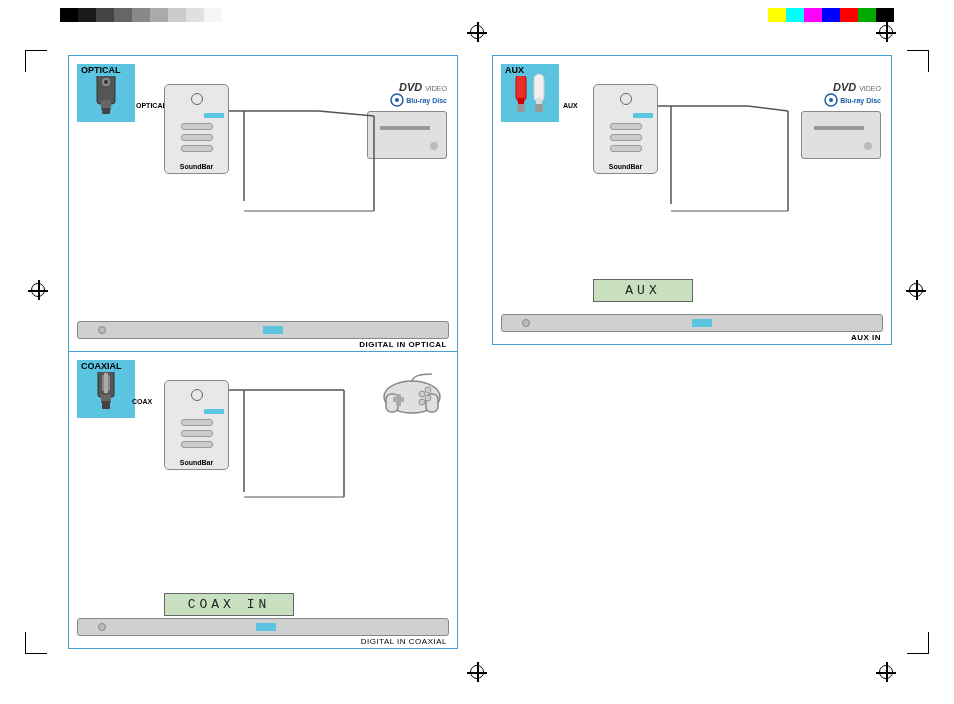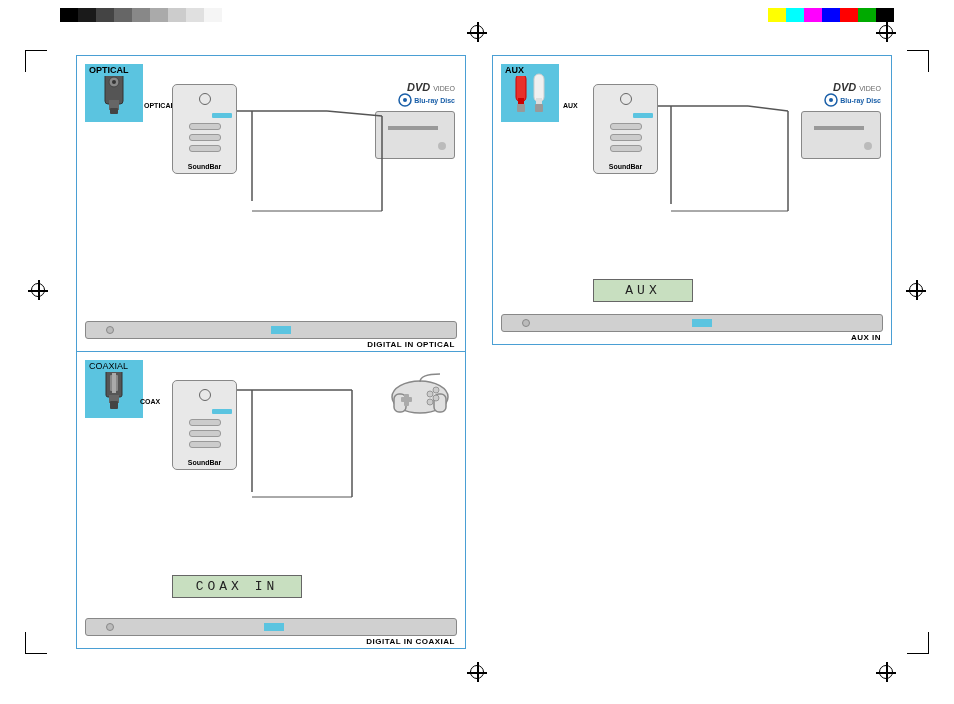--- a/index.html
+++ b/index.html
@@ -144,21 +144,21 @@
   <div class="cross">
       <div class="circ"></div>
     </div>
 </div>
 
 <div class="corner-bracket tl"></div>
 <div class="corner-bracket tr"></div>
 <div class="corner-bracket bl"></div>
 <div class="corner-bracket br"></div>
 
-<div style="position:absolute;top:55px;left:68px;width:390px;bottom:55px;border:1.5px solid #4a9fd4;margin-left:8px;">
+<div style="position:absolute;top:55px;left:68px;width:390px;bottom:55px;border:1.5px solid #4a9fd4;">
 
   <div style="position:relative;height:50%;border-bottom:1.5px solid #4a9fd4;">
 
     <div style="position:absolute;top:8px;left:8px;width:58px;height:58px;background:#5bc4e0;display:flex;align-items:center;justify-content:center;">
       <svg width="26" height="46" viewBox="0 0 26 46">
         <rect x="4" y="2" width="18" height="32" rx="3" fill="#555" stroke="#333" stroke-width="1"></rect>
         <circle cx="13" cy="12" r="5" fill="#888" stroke="#444" stroke-width="1"></circle>
         <circle cx="13" cy="12" r="2" fill="#333"></circle>
         <rect x="8" y="30" width="10" height="10" fill="#666"></rect>
         <rect x="9" y="38" width="8" height="6" rx="1" fill="#444"></rect>
@@ -243,21 +243,21 @@
     <div style="position:absolute;top:8px;left:8px;width:58px;height:58px;background:#5bc4e0;display:flex;align-items:center;justify-content:center;">
       <svg width="22" height="44" viewBox="0 0 22 44">
         <rect x="3" y="2" width="16" height="28" rx="2" fill="#555" stroke="#333" stroke-width="1"></rect>
         <rect x="7" y="8" width="8" height="16" rx="1" fill="#888"></rect>
         <rect x="9" y="6" width="4" height="20" fill="#aaa"></rect>
         <rect x="6" y="28" width="10" height="8" fill="#666"></rect>
         <rect x="7" y="34" width="8" height="8" rx="1" fill="#444"></rect>
       </svg>
     </div>
 
-    <div style="position:absolute;top:8px;left:8px;background:#5bc4e0;font-size:9px;font-weight:normal;padding:1px 4px;">
+    <div style="position:absolute;top:8px;left:8px;background:#5bc4e0;font-size:9px;font-weight:bold;padding:1px 4px;">
       <span>COAXIAL</span>
     </div>
 
     <div style="position:absolute;top:28px;left:95px;">
 
       <div style="position:absolute;top:18px;left:-32px;font-size:7px;font-weight:bold;color:#000;white-space:nowrap;">
         <span>COAX</span>
       </div>
 
       <div style="width:65px;height:90px;background:#e8e8e8;border:1.5px solid #888;border-radius:5px;position:relative;">
@@ -289,30 +289,30 @@
 
         <circle cx="40" cy="22" r="3" fill="#ccc" stroke="#888" stroke-width="0.8"></circle>
         <circle cx="46" cy="18" r="3" fill="#ccc" stroke="#888" stroke-width="0.8"></circle>
         <circle cx="46" cy="26" r="3" fill="#ccc" stroke="#888" stroke-width="0.8"></circle>
         <circle cx="40" cy="30" r="3" fill="#ccc" stroke="#888" stroke-width="0.8"></circle>
 
         <path d="M30 10 Q30 2 50 2" fill="none" stroke="#888" stroke-width="1.5"></path>
       </svg>
     </div>
 
-    <div style="position:absolute;bottom:50px;left:95px;border:1.5px solid #666;background:#c8dfc0;padding:3px 8px;font-family:'Courier New',monospace;font-size:13px;letter-spacing:4px;color:#222;width:130px;text-align:center;">
+    <div style="position:absolute;bottom:32px;left:95px;border:1.5px solid #666;background:#c8dfc0;padding:3px 8px;font-family:'Courier New',monospace;font-size:13px;letter-spacing:4px;color:#222;width:130px;text-align:center;">
       <span>COAX IN</span>
     </div>
 
     <div style="position:absolute;bottom:12px;left:8px;right:8px;height:18px;background:#d0d0d0;border:1.5px solid #888;border-radius:3px;display:flex;align-items:center;">
       <div style="width:8px;height:8px;border:1px solid #888;border-radius:50%;background:#bbb;position:absolute;left:20px;"></div>
       <div style="width:20px;height:8px;background:#5bc4e0;position:absolute;left:48%;"></div>
     </div>
 
-    <div style="position:absolute;bottom:2px;right:10px;font-size:8px;font-weight:bold;letter-spacing:0.5px;">
+    <div style="position:absolute;bottom:2px;right:10px;font-size:8px;font-weight:normal;letter-spacing:0.5px;">
       <span>DIGITAL IN COAXIAL</span>
     </div>
 
     <svg style="position:absolute;top:0;left:0;width:100%;height:100%;pointer-events:none;">
       <line x1="275" y1="38" x2="250" y2="38" stroke="#555" stroke-width="1.5"></line>
       <line x1="250" y1="38" x2="160" y2="38" stroke="#555" stroke-width="1.5"></line>
       <line x1="175" y1="38" x2="175" y2="108" stroke="#555" stroke-width="1.5"></line>
       <line x1="175" y1="108" x2="175" y2="140" stroke="#555" stroke-width="1.5"></line>
       <line x1="275" y1="38" x2="275" y2="145" stroke="#555" stroke-width="1.5"></line>
       <line x1="175" y1="145" x2="275" y2="145" stroke="#555" stroke-width="1"></line>

